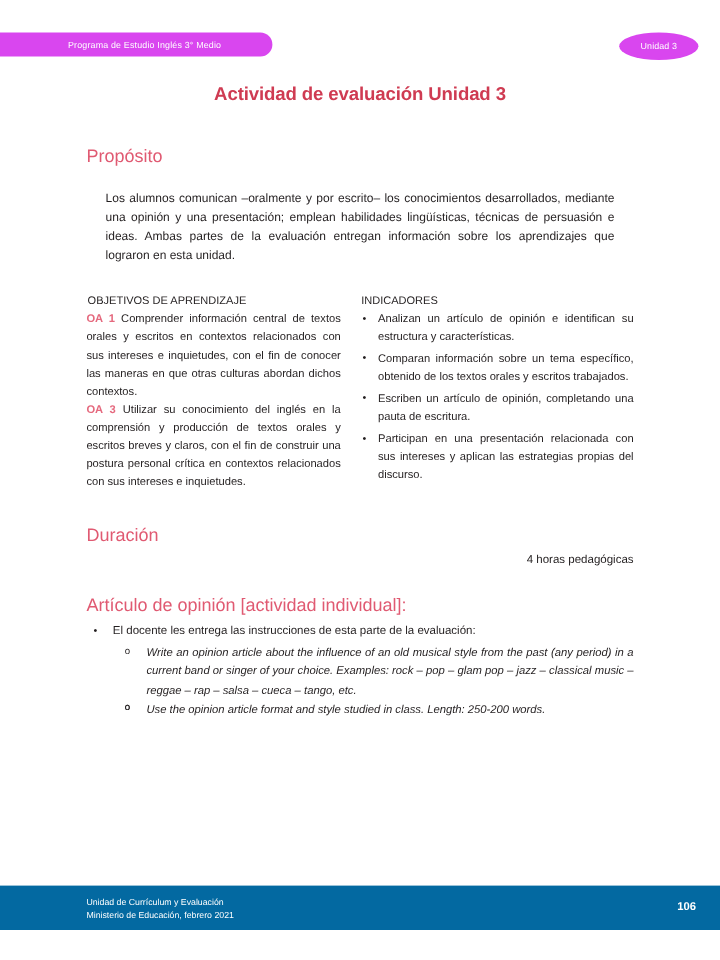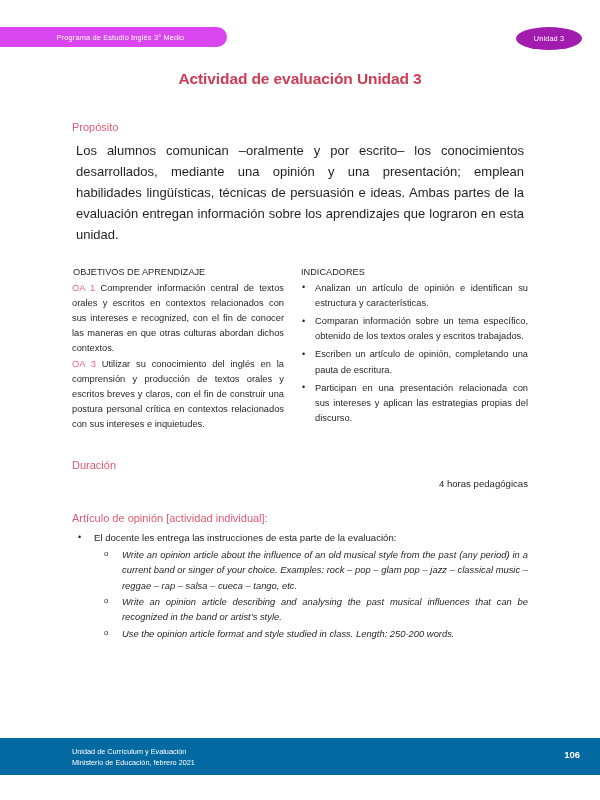--- a/index.html
+++ b/index.html
@@ -39,21 +39,21 @@
     letter-spacing: 0.15px;
     white-space: nowrap;
   }
 
   .unit-badge {
     position: absolute;
     right: 18px;
     top: 27px;
     width: 66px;
     height: 23px;
-    background: #a21caf;
+    background: #d946ef;
     border-radius: 50%;
     display: flex;
     align-items: center;
     justify-content: center;
   }
   .unit-badge-label {
     color: #ffffff;
     font-size: 7.4px;
     letter-spacing: 0.1px;
   }
@@ -74,30 +74,30 @@
   
   .content {
     position: absolute;
     left: 72px;
     top: 120px;
     width: 456px;
   }
 
   .section-heading {
     color: #e05a72;
-    font-size: 11px;
+    font-size: 15px;
     margin: 0 0 2px 0;
     line-height: 1.45;
   }
 
   .body-text {
-    font-size: 13px;
+    font-size: 10px;
     line-height: 1.62;
     text-align: justify;
-    margin: 4px;
+    margin: 16px;
   }
 
   
   .two-col {
     display: flex;
     margin-top: 20px;
   }
   .col-left {
     width: 228px;
     padding-right: 16px;
@@ -116,20 +116,21 @@
   .oa-block {
     font-size: 9.3px;
     line-height: 1.63;
     text-align: justify;
     margin: 0;
   }
   .oa-block + .oa-block {
   }
   .oa-code {
     color: #e5697e;
+    font-weight: bold;
   }
 
   .ind-list {
     list-style: none;
     margin: 0;
     padding: 0;
   }
   .ind-list li {
     position: relative;
     padding-left: 15px;
@@ -244,21 +245,21 @@
     <p class="body-text">Los alumnos comunican –oralmente y por escrito– los conocimientos desarrollados, mediante una opinión y una presentación; emplean habilidades lingüísticas, técnicas de persuasión e ideas. Ambas partes de la evaluación entregan información sobre los aprendizajes que lograron en esta unidad.</p>
   </div>
 
   <div class="two-col">
 
     <div class="col-left">
       <div class="col-caption">OBJETIVOS DE APRENDIZAJE</div>
 
       <p class="oa-block">
         <span class="oa-code">OA 1</span>
-        <span>Comprender información central de textos orales y escritos en contextos relacionados con sus intereses e recognized, con el fin de conocer las maneras en que otras culturas abordan dichos contextos.</span>
+        <span>Comprender información central de textos orales y escritos en contextos relacionados con sus intereses e inquietudes, con el fin de conocer las maneras en que otras culturas abordan dichos contextos.</span>
       </p>
 
       <p class="oa-block">
         <span class="oa-code">OA 3</span>
         <span>Utilizar su conocimiento del inglés en la comprensión y producción de textos orales y escritos breves y claros, con el fin de construir una postura personal crítica en contextos relacionados con sus intereses e inquietudes.</span>
       </p>
     </div>
 
     <div class="col-right">
       <div class="col-caption">INDICADORES</div>
@@ -296,21 +297,20 @@
         <span class="bullet">•</span>
         <span>El docente les entrega las instrucciones de esta parte de la evaluación:</span>
 
         <ul class="lvl2-list">
           <li class="lvl2-item">
             <span class="bullet">o</span>
             <span>Write an opinion article about the influence of an old musical style from the past (any period) in a current band or singer of your choice. Examples: rock – pop – glam pop – jazz – classical music – reggae – rap – salsa – cueca – tango, etc.</span>
           </li>
           <li class="lvl2-item">
             <span class="bullet">o</span>
-            <span>Write an opinion article describing and analysing the past musical influences that can be recognized in the band or artist’s style.</span>
           </li>
           <li class="lvl2-item">
             <span class="bullet">o</span>
             <span>Use the opinion article format and style studied in class. Length: 250-200 words.</span>
           </li>
         </ul>
       </li>
     </ul>
   </div>
 

